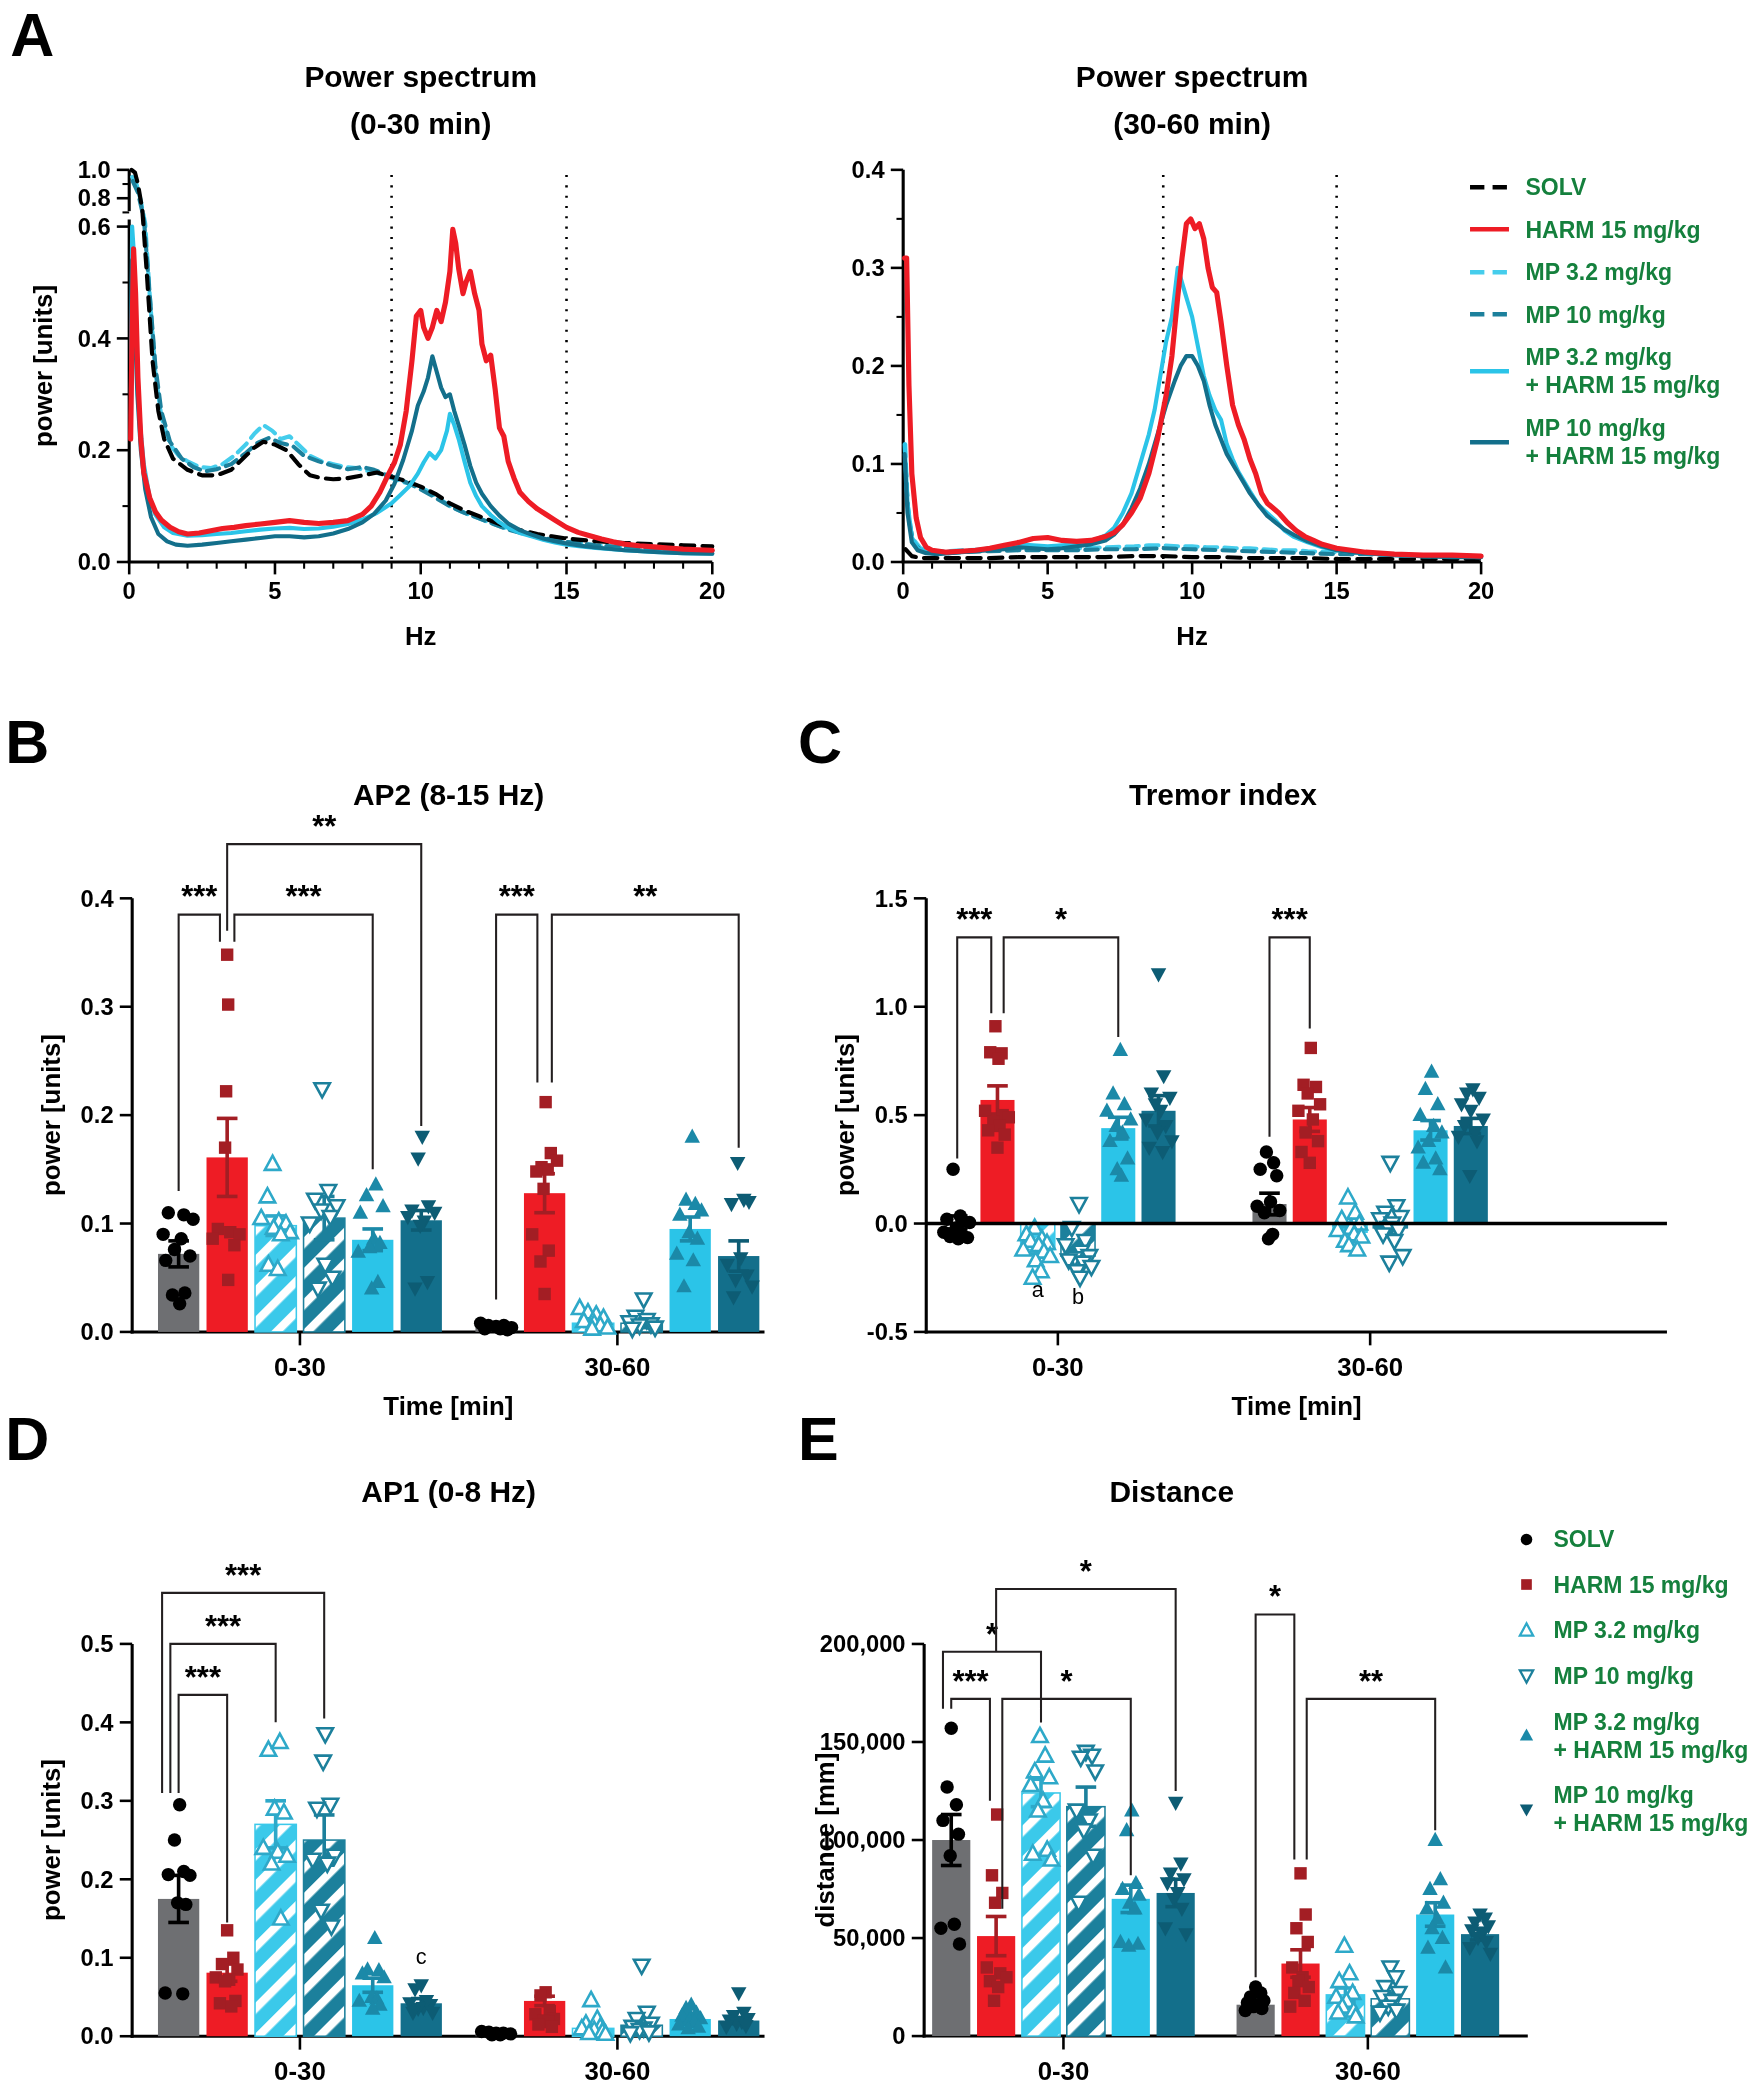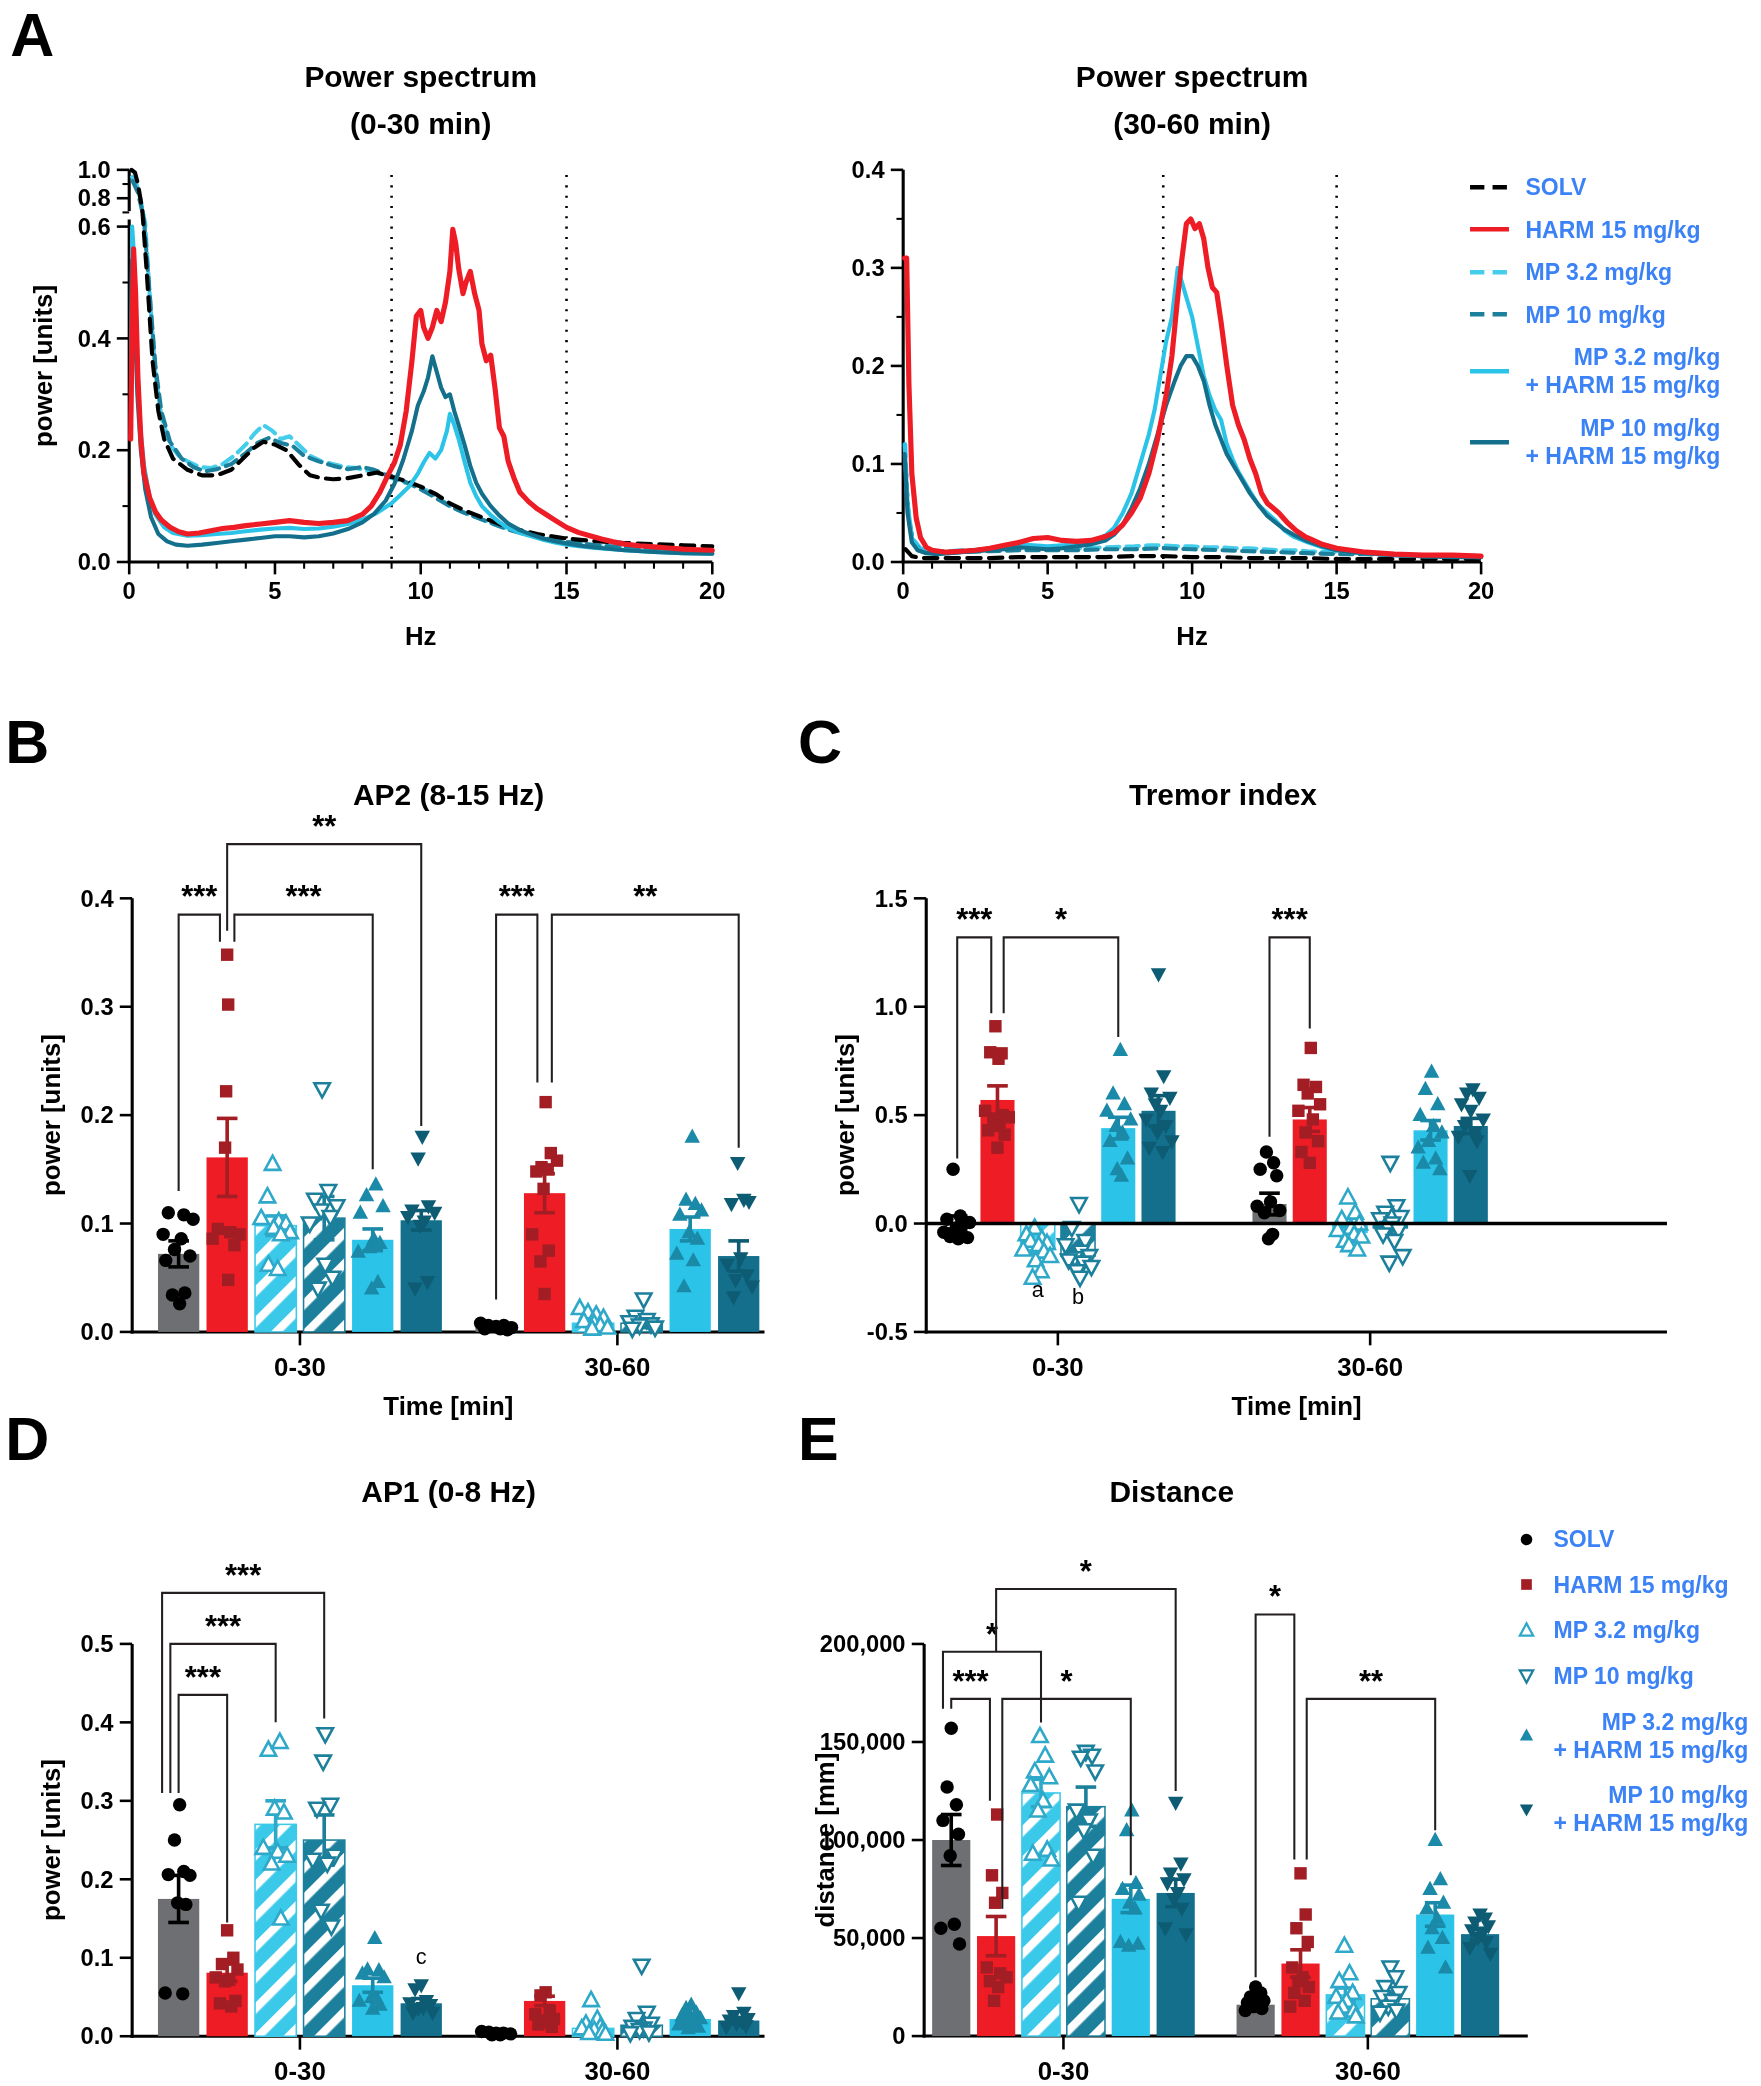--- a/index.html
+++ b/index.html
@@ -2,21 +2,21 @@
 <html style="font-size:8.3px"><head>
 <meta charset="utf-8">
 <style>
   html,body{margin:0;padding:0;background:#ffffff;}
   body{width:1761px;height:2087px;position:relative;font-family:"Liberation Sans",sans-serif;overflow:hidden;}
   .panel-letter{position:absolute;font-size:61px;font-weight:bold;color:#000;line-height:1;}
   .chart{position:absolute;}
   .legend{position:absolute;display:flex;flex-direction:column;}
   .legend-row{display:flex;align-items:center;margin-bottom:14.5px;}
   .legend-row .sw{flex:0 0 auto;margin-right:15.5px;}
-  .legend-label{font-size:23px;font-weight:bold;color:#3b82f6;line-height:1.22;white-space:nowrap;text-align:right;}
+  .legend-label{font-size:23px;font-weight:bold;color:#15803d;line-height:1.22;white-space:nowrap;}
   svg text{fill:#000;}
 </style>
 </head>
 <body>
 
 <div class="panel-letter" style="left:10.3px;top:5.2px;">A</div>
 <div class="panel-letter" style="left:5.2px;top:712px;">B</div>
 <div class="panel-letter" style="left:798px;top:712px;">C</div>
 <div class="panel-letter" style="left:5.2px;top:1409px;">D</div>
 <div class="panel-letter" style="left:798px;top:1409px;">E</div>

